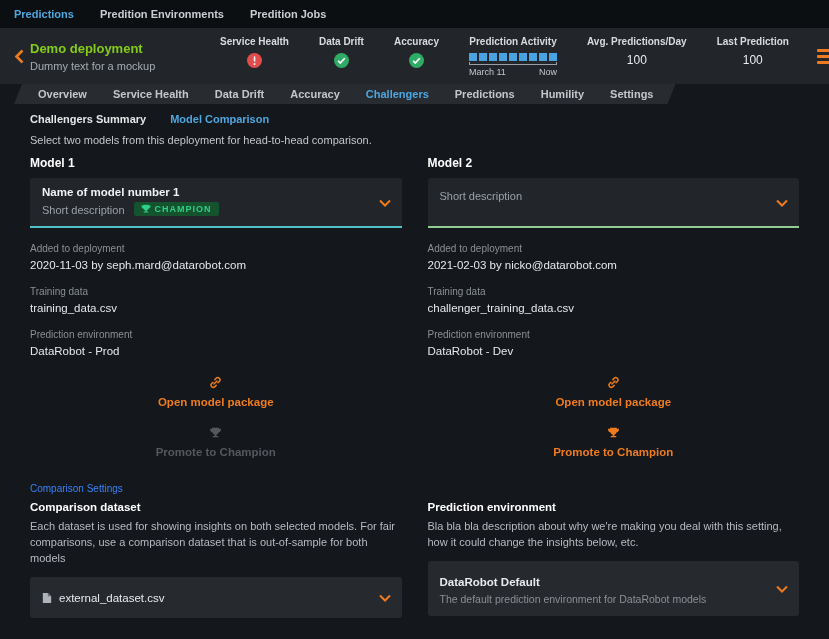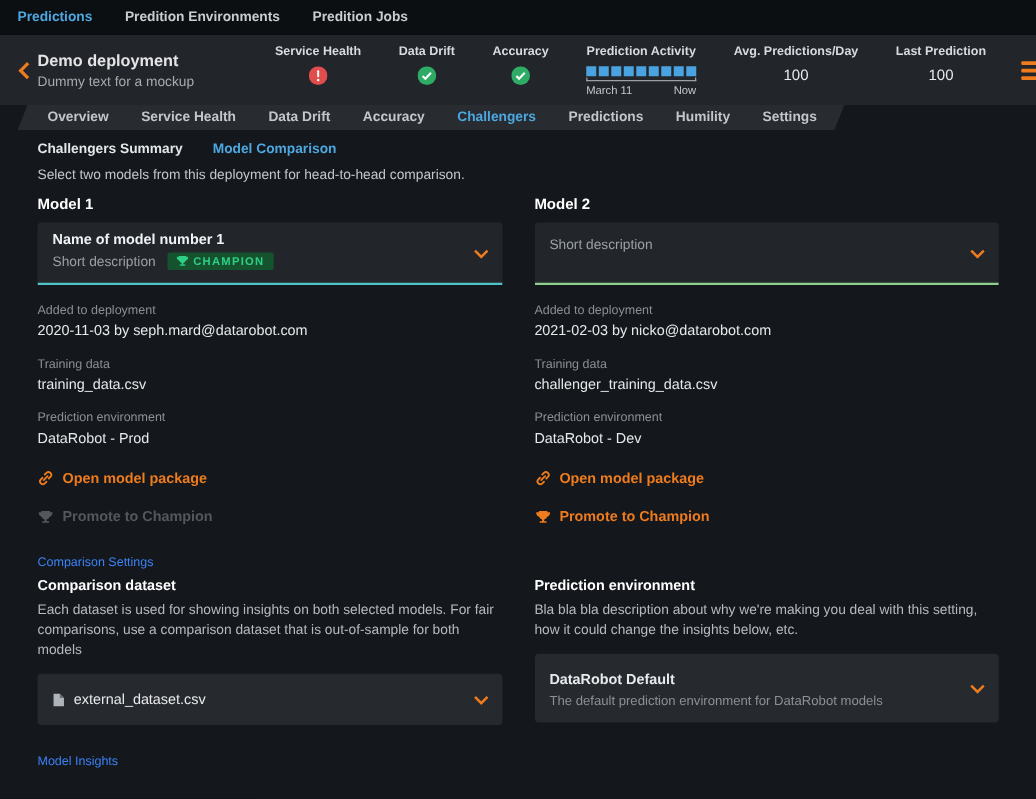--- a/index.html
+++ b/index.html
@@ -9,21 +9,21 @@
 
   
   .topnav { height:28px; background:#0c0f12; display:flex; align-items:center; padding-left:14px; gap:26px; }
   .topnav .nav-item { font-size:11px; font-weight:700; color:#c9cdd1; cursor:pointer; }
   .topnav .nav-item.active { color:#4da7e0; }
 
   
   .header { height:56px; background:#22262b; display:flex; align-items:center; padding:0 16px 0 14px; }
   .back-btn { width:18px; display:flex; align-items:center; cursor:pointer; }
   .title-block { margin-left:6px; min-width:190px; }
-  .title-block .title { font-size:13px; font-weight:700; color:#e5e5e5; }
+  .title-block .title { font-size:13px; font-weight:700; color:#84cc16; }
   .title-block .subtitle { font-size:11px; color:#a6abb0; margin-top:4px; }
   .stats { display:flex; align-items:flex-start; gap:30px; margin-left:auto; }
   .stat { text-align:center; }
   .stat-label { font-size:10px; font-weight:700; color:#d8dbde; margin-bottom:6px; white-space:nowrap; }
   .stat-value { font-size:12px; color:#e9ebed; }
   .stat-icon { display:inline-block; }
   .activity-bars { display:flex; gap:2px; justify-content:center; }
   .activity-bars .bar { width:8px; height:8px; background:#4aa3e0; }
   .activity-bracket { height:3px; border-left:1px solid #9aa0a6; border-right:1px solid #9aa0a6; border-bottom:1px solid #9aa0a6; margin-top:1px; }
   .activity-range { display:flex; justify-content:space-between; font-size:9px; color:#c3c7cb; margin-top:2px; }
@@ -50,21 +50,21 @@
   .select-card.m1 { border-bottom:2px solid #4fc3c7; }
   .select-card.m2 { border-bottom:2px solid #8fce8f; }
   .select-name { font-size:11.5px; font-weight:700; color:#f0f2f4; }
   .select-subrow { display:flex; align-items:flex-end; gap:9px; margin-top:4px; }
   .select-desc { font-size:11px; color:#9aa0a6; }
   .badge { display:inline-flex; align-items:center; gap:4px; background:#14532d; color:#2fcf87; font-size:9px; font-weight:700; letter-spacing:1px; padding:2px 7px; border-radius:2px; }
   .chev { position:absolute; right:11px; top:21px; }
 
   .detail-label { font-size:10px; color:#8b9095; margin-top:15px; }
   .detail-value { font-size:11.5px; color:#e6e8ea; margin-top:5px; }
-  .action-link { display:flex; align-items:center; gap:7px; font-size:11.5px; font-weight:700; color:#ee7c1e; margin-top:19px; cursor:pointer; }
+  .action-link { display:flex; align-items:center; gap:7px; font-size:11.5px; font-weight:700; color:#ee7c1e; margin-top:19px; cursor:pointer;flex-direction:column; }
   .action-link.disabled { color:#54585d; cursor:default; }
 
   
   .section-title { font-size:10px; font-weight:400; color:#3b82f6; }
   .settings { margin-top:25px; }
   .settings-grid { margin-top:7px; }
   .setting-heading { font-size:11.5px; font-weight:700; color:#ffffff; }
   .setting-desc { font-size:11px; color:#b6bac0; line-height:16px; margin-top:5px; max-width:385px; }
   .dropdown { position:relative; background:#26292e; border-radius:3px; margin-top:11px; padding:11px 30px 11px 12px; cursor:pointer; min-height:41px; display:flex; align-items:center; }
   .dropdown .dd-file-name { font-size:11.5px; color:#e8eaec; margin-left:7px; }

